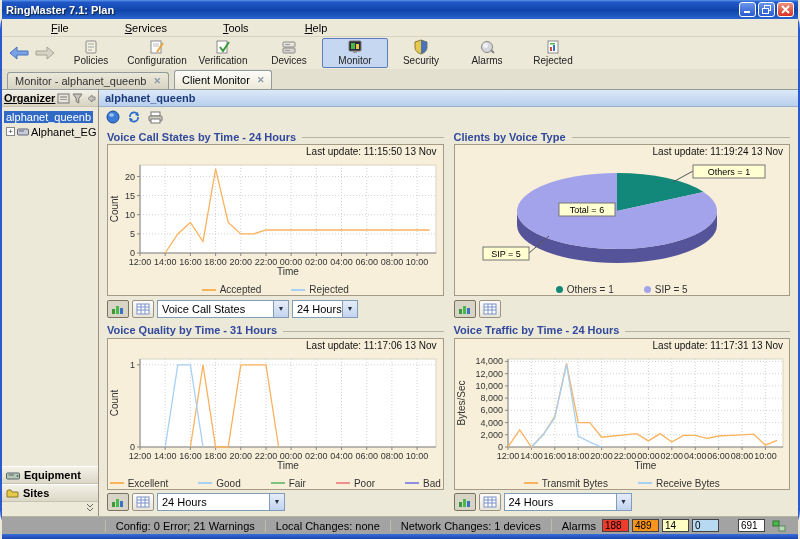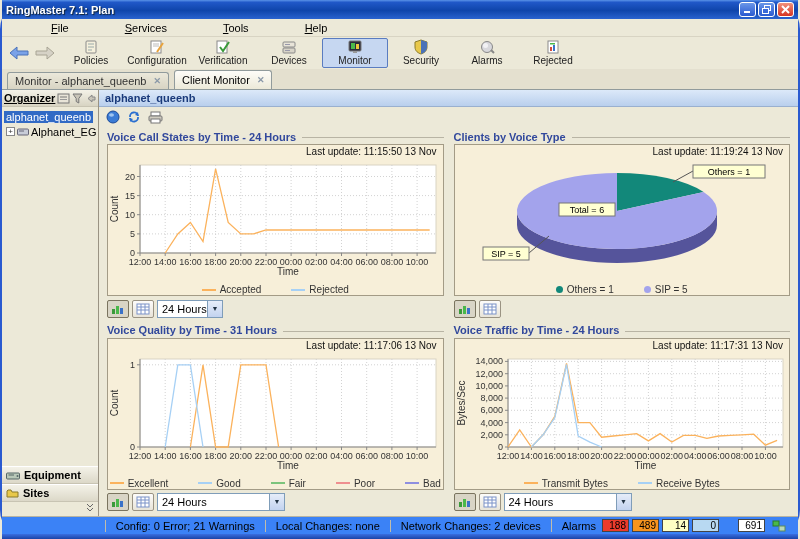--- a/index.html
+++ b/index.html
@@ -75,26 +75,26 @@
   .cbtn { width:22px; height:18px; border:1px solid #9a9383; border-radius:2px; display:flex; align-items:center;
     justify-content:center; background:linear-gradient(#fdfcfa,#e8e4d8); }
   .cbtn.pressed { background:#d9d5c6; border-color:#7a745f; }
   .dd { display:flex; align-items:center; border:1px solid #7f9db9; background:#fff; height:18px; }
   .dd-text { padding:0 4px; flex:1; white-space:nowrap; overflow:hidden; }
   .dd-btn { width:15px; height:16px; background:linear-gradient(#e6edf9,#c3d3ef); border-left:1px solid #7f9db9;
     text-align:center; font-size:7px; line-height:16px; color:#234; }
   .dd.w-metric { width:132px; } .dd.w-sm { width:66px; } .dd.w-lg { width:128px; }
 
   
-  .statusbar { height:18px; flex:0 0 18px; display:flex; align-items:center; background:#3b82f6;
+  .statusbar { height:18px; flex:0 0 18px; display:flex; align-items:center; background:#a3a3a3;
     border-top:1px solid #b8b4a2; padding:0 6px; }
   .seg { padding:0 10px; border-left:1px solid #c0bcab; white-space:nowrap; }
   .seg.first { margin-left:auto; }
   .abox { min-width:27px; height:13px; border:1px solid #444; font-size:10px; line-height:11px;
-    text-align:right; margin-right:2px; display:inline-block; padding:0 2px; }
+    text-align:left; margin-right:2px; display:inline-block; padding:0 2px; }
   .alarms-wrap { display:flex; align-items:center; gap:1px; padding:0 6px 0 10px; border-left:1px solid #c0bcab; }
   .bottom-strip { height:5px; flex:0 0 5px; background:linear-gradient(#3a6fe0,#1a44a8); }
   svg text { font-family:"Liberation Sans", sans-serif; }
 </style>
 </head>
 <body>
 
 <div class="window">
 
   <div class="titlebar">
@@ -374,20 +374,24 @@
                 </svg>
               </span>
             <span class="cbtn">
                 <svg width="14" height="12">
                   <rect x="1" y="1" width="12" height="10" fill="#fff" stroke="#7a92c8"></rect>
                   <line x1="1" y1="4" x2="13" y2="4" stroke="#7a92c8"></line>
                   <line x1="1" y1="7" x2="13" y2="7" stroke="#7a92c8"></line>
                   <line x1="5" y1="1" x2="5" y2="11" stroke="#7a92c8"></line>
                   <line x1="9" y1="1" x2="9" y2="11" stroke="#7a92c8"></line>
                 </svg>
+              </span>
+            <span class="dd w-metric">
+                <span class="dd-text">Voice Call States</span>
+                <span class="dd-btn">▼</span>
               </span>
             <span class="dd w-sm">
                 <span class="dd-text">24 Hours</span>
                 <span class="dd-btn">▼</span>
               </span>
           </div>
         </div>
 
         <div class="panel">
           <div class="ptitle-row">
@@ -625,21 +629,21 @@
           </div>
         </div>
 
       </div>
     </div>
   </div>
 
   <div class="statusbar">
     <span class="seg first">Config: 0 Error; 21 Warnings</span>
     <span class="seg">Local Changes: none</span>
-    <span class="seg">Network Changes: 2 devices</span>
+    <span class="seg">Network Changes: 1 devices</span>
     <span class="alarms-wrap">
       <span style="margin-right:5px">Alarms</span>
       <span class="abox" style="background: rgb(237, 59, 44);">188</span>
       <span class="abox" style="background: rgb(247, 148, 30);">489</span>
       <span class="abox" style="background: rgb(255, 255, 196);">14</span>
       <span class="abox" style="background: rgb(184, 217, 242);">0</span>
       <span class="abox" style="background: rgb(255, 255, 255); margin-left: 16px;">691</span>
       <svg width="14" height="12" style="margin-left:4px">
           <rect x="1" y="1" width="6" height="5" fill="#4ab84a" stroke="#2a7a2a"></rect>
           <rect x="7" y="6" width="6" height="5" fill="#b8d8b8" stroke="#5a8a5a"></rect>

